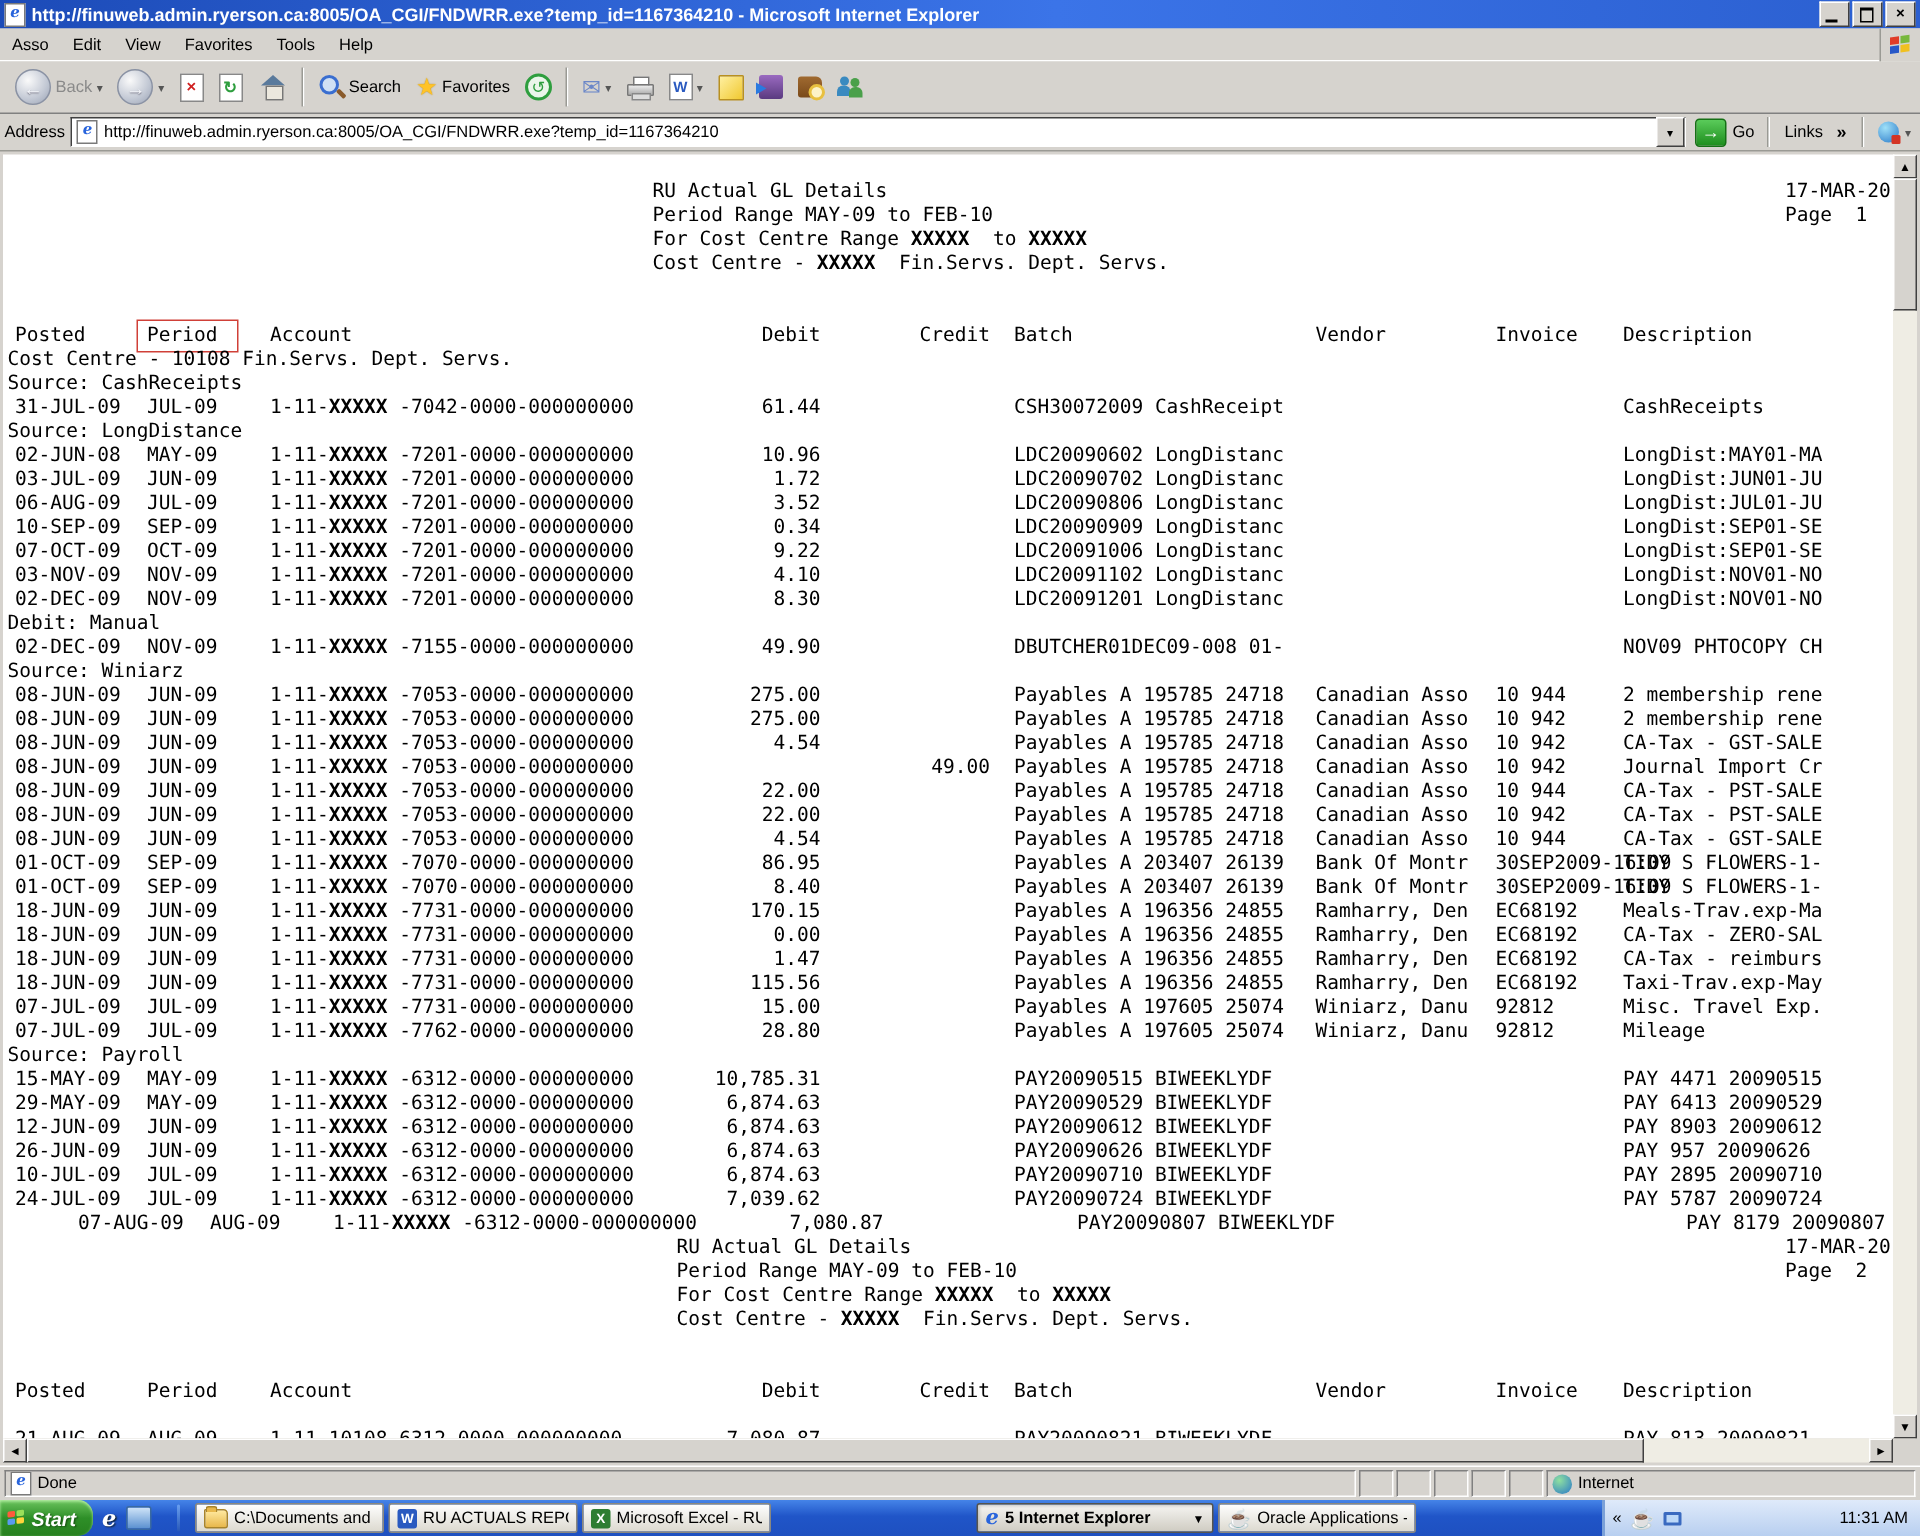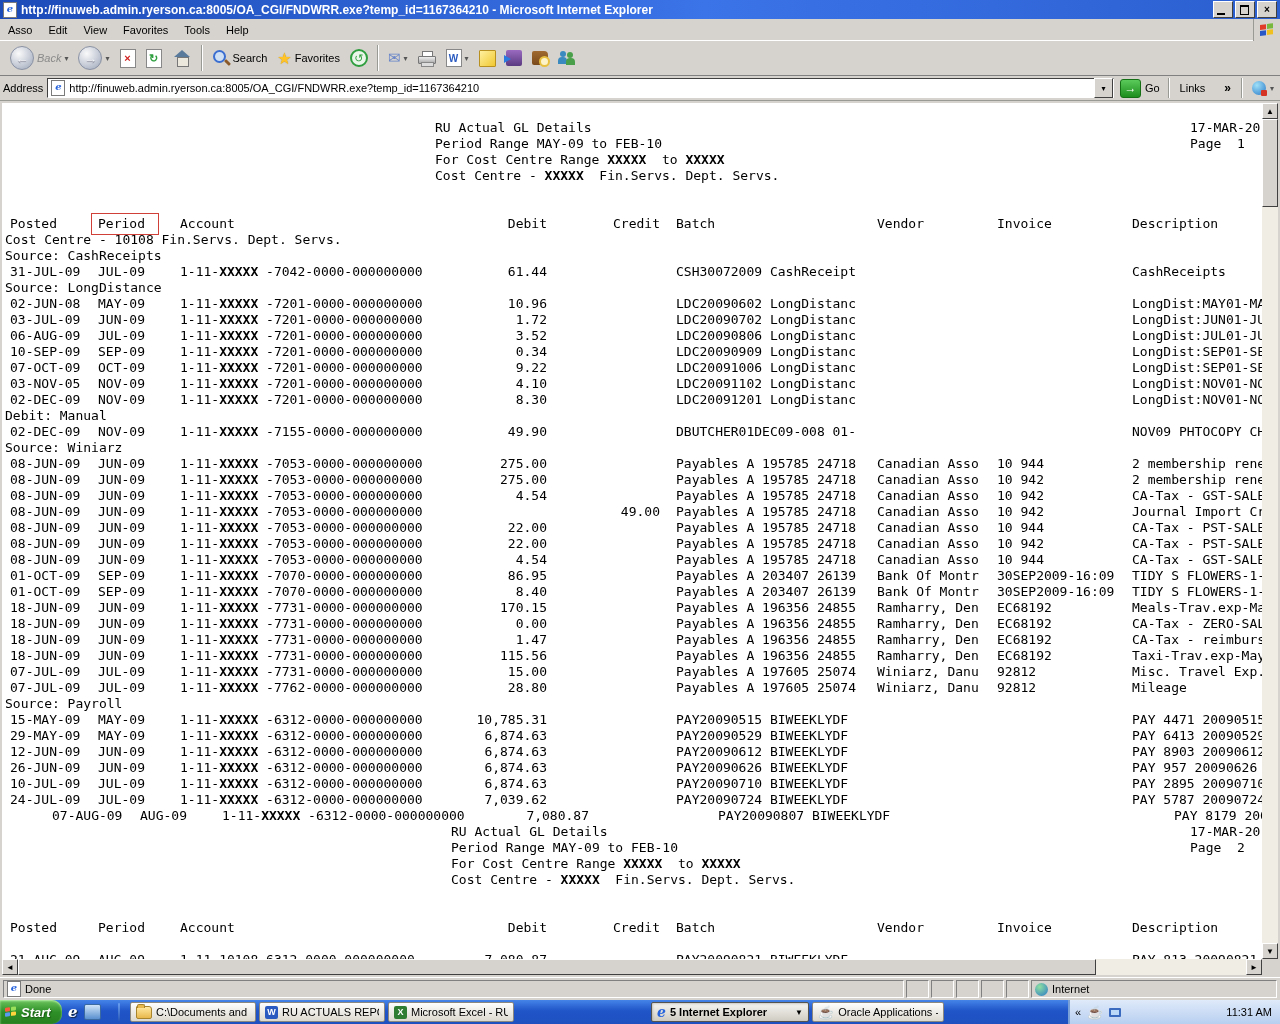--- a/index.html
+++ b/index.html
@@ -34,21 +34,21 @@
     border-bottom:1px solid #808080;display:flex;align-items:center;padding-left:5px;
     box-sizing:border-box;font-size:11px;}
   .tool{display:flex;align-items:center;gap:3px;padding:2px 5px;height:30px;}
   .tsep{width:1px;height:26px;background:#9a9a94;border-right:1px solid #fff;margin:0 4px;}
   .nav-circle{width:22px;height:22px;border-radius:50%;
     background:radial-gradient(circle at 35% 30%,#fafafa,#c2c8d4 60%,#99a2b4);
     border:1px solid #8a92a4;color:#f4f6fa;display:flex;align-items:center;justify-content:center;
     font-weight:bold;font-size:13px;text-shadow:0 1px 1px #667;}
   .caret{font-size:8px;color:#555;}
   .tlabel{color:#000;}
-  .dis{color:#8a8a8a;font-style:italic;}
+  .dis{color:#8a8a8a;}
   .page-ic{width:14px;height:17px;background:#fff;border:1px solid #888;display:flex;
     align-items:center;justify-content:center;font-weight:bold;font-size:11px;}
   .red{color:#d02020;} .green{color:#2e9e3e;}
   .home-ic{width:20px;height:17px;position:relative;}
   .roof{position:absolute;left:2px;top:0;width:0;height:0;border-left:8px solid transparent;
     border-right:8px solid transparent;border-bottom:7px solid #5a7a9c;}
   .hbody{position:absolute;left:5px;top:7px;width:10px;height:8px;background:#ece8de;border:1px solid #777;}
   .search-ic{width:18px;height:18px;position:relative;}
   .lens{position:absolute;left:1px;top:1px;width:9px;height:9px;border:2px solid #3a6ed0;border-radius:50%;background:#cfe0f4;}
   .handle{position:absolute;left:12px;top:12px;width:7px;height:3px;background:#8a5a2a;transform:rotate(45deg);border-radius:1px;}
@@ -92,21 +92,21 @@
   #content{position:absolute;left:2px;top:103px;width:1260px;height:856px;background:#fff;overflow:hidden;
     font-family:"DejaVu Sans Mono","Liberation Mono",monospace;font-size:13px;color:#000;}
   .rl{position:absolute;left:0;width:1260px;height:16px;white-space:pre;}
   .cell{position:absolute;top:0;white-space:pre;}
   .bx{font-weight:bold;}
   .c-left{left:3px;}
   .c-ph1{left:433px;} .c-ph2{left:449px;} .c-phr{left:1188px;}
   .c-posted{left:8px;} .c-period{left:96px;} .c-acct{left:178px;}
   .c-debit{left:424px;width:121px;text-align:right;}
   .c-credit{left:556px;width:102px;text-align:right;}
-  .c-batch{left:674px;} .c-vendor{left:875px;} .c-invoice{left:995px;} .c-desc{left:1130px;}
+  .c-batch{left:674px;} .c-vendor{left:875px;} .c-invoice{left:995px;} .c-desc{left:1080px;}
   .period-box{position:absolute;left:89px;top:-3px;width:66px;height:20px;border:1px solid #d04038;}
   
   .sb-btn{position:absolute;width:16px;height:16px;background:#D6D3CE;border:1px solid;
     border-color:#fff #404040 #404040 #fff;display:flex;align-items:center;justify-content:center;
     font-size:8px;color:#000;box-sizing:border-box;}
   #vscroll{position:absolute;left:1262px;top:103px;width:16px;height:856px;background:#EFEDE4;}
   #vthumb{position:absolute;left:1262px;top:119px;width:16px;height:88px;background:#D6D3CE;
     border:1px solid;border-color:#fff #404040 #404040 #fff;box-sizing:border-box;}
   #hscroll{position:absolute;left:2px;top:959px;width:1260px;height:16px;background:#EFEDE4;}
   #hthumb{position:absolute;left:18px;top:959px;width:1078px;height:16px;background:#D6D3CE;
@@ -272,21 +272,21 @@
   <div id="addr-input">
     <span class="ie-doc">e</span>
     <span id="addr-url">http://finuweb.admin.ryerson.ca:8005/OA_CGI/FNDWRR.exe?temp_id=1167364210</span>
     <span class="drop-btn">▾</span>
   </div>
   <div class="tool" style="padding:0 2px;gap:4px;">
     <span class="go-ic">→</span>
     <span>Go</span>
   </div>
   <div class="vsep"></div>
-  <div class="tool" style="padding:0 4px;gap:19px;">
+  <div class="tool" style="padding:0 4px;gap:9px;">
     <span>Links</span>
     <span class="chev">»</span>
   </div>
   <div class="vsep"></div>
   <div class="tool" style="padding:0 3px;gap:4px;">
     <span class="gx">
         <i></i>
       </span>
     <span class="caret">▾</span>
   </div>
@@ -301,21 +301,21 @@
       <div class="rl" style="top: 113px;"><span class="cell c-posted">Posted</span><span class="cell c-period">Period</span><span class="cell c-acct">Account</span><span class="cell c-debit">Debit</span><span class="cell c-credit">Credit</span><span class="cell c-batch">Batch</span><span class="cell c-vendor">Vendor</span><span class="cell c-invoice">Invoice</span><span class="cell c-desc">Description</span><div class="period-box"></div></div>
       <div class="rl" style="top: 129px;"><span class="cell c-left">Cost Centre - 10108 Fin.Servs. Dept. Servs.</span></div>
       <div class="rl" style="top: 145px;"><span class="cell c-left">Source: CashReceipts</span></div>
       <div class="rl" style="top: 161px;"><span class="cell c-posted">31-JUL-09</span><span class="cell c-period">JUL-09</span><span class="cell c-acct"><span>1-11-</span><span class="bx">XXXXX</span><span> -7042-0000-000000000</span></span><span class="cell c-debit">61.44</span><span class="cell c-batch">CSH30072009 CashReceipt</span><span class="cell c-desc">CashReceipts</span></div>
       <div class="rl" style="top: 177px;"><span class="cell c-left">Source: LongDistance</span></div>
       <div class="rl" style="top: 193px;"><span class="cell c-posted">02-JUN-08</span><span class="cell c-period">MAY-09</span><span class="cell c-acct"><span>1-11-</span><span class="bx">XXXXX</span><span> -7201-0000-000000000</span></span><span class="cell c-debit">10.96</span><span class="cell c-batch">LDC20090602 LongDistanc</span><span class="cell c-desc">LongDist:MAY01-MA</span></div>
       <div class="rl" style="top: 209px;"><span class="cell c-posted">03-JUL-09</span><span class="cell c-period">JUN-09</span><span class="cell c-acct"><span>1-11-</span><span class="bx">XXXXX</span><span> -7201-0000-000000000</span></span><span class="cell c-debit">1.72</span><span class="cell c-batch">LDC20090702 LongDistanc</span><span class="cell c-desc">LongDist:JUN01-JU</span></div>
       <div class="rl" style="top: 225px;"><span class="cell c-posted">06-AUG-09</span><span class="cell c-period">JUL-09</span><span class="cell c-acct"><span>1-11-</span><span class="bx">XXXXX</span><span> -7201-0000-000000000</span></span><span class="cell c-debit">3.52</span><span class="cell c-batch">LDC20090806 LongDistanc</span><span class="cell c-desc">LongDist:JUL01-JU</span></div>
       <div class="rl" style="top: 241px;"><span class="cell c-posted">10-SEP-09</span><span class="cell c-period">SEP-09</span><span class="cell c-acct"><span>1-11-</span><span class="bx">XXXXX</span><span> -7201-0000-000000000</span></span><span class="cell c-debit">0.34</span><span class="cell c-batch">LDC20090909 LongDistanc</span><span class="cell c-desc">LongDist:SEP01-SE</span></div>
       <div class="rl" style="top: 257px;"><span class="cell c-posted">07-OCT-09</span><span class="cell c-period">OCT-09</span><span class="cell c-acct"><span>1-11-</span><span class="bx">XXXXX</span><span> -7201-0000-000000000</span></span><span class="cell c-debit">9.22</span><span class="cell c-batch">LDC20091006 LongDistanc</span><span class="cell c-desc">LongDist:SEP01-SE</span></div>
-      <div class="rl" style="top: 273px;"><span class="cell c-posted">03-NOV-05</span><span class="cell c-period">NOV-09</span><span class="cell c-acct"><span>1-11-</span><span class="bx">XXXXX</span><span> -7201-0000-000000000</span></span><span class="cell c-debit">4.10</span><span class="cell c-batch">LDC20091102 LongDistanc</span><span class="cell c-desc">LongDist:NOV01-NO</span></div>
+      <div class="rl" style="top: 273px;"><span class="cell c-posted">03-NOV-09</span><span class="cell c-period">NOV-09</span><span class="cell c-acct"><span>1-11-</span><span class="bx">XXXXX</span><span> -7201-0000-000000000</span></span><span class="cell c-debit">4.10</span><span class="cell c-batch">LDC20091102 LongDistanc</span><span class="cell c-desc">LongDist:NOV01-NO</span></div>
       <div class="rl" style="top: 289px;"><span class="cell c-posted">02-DEC-09</span><span class="cell c-period">NOV-09</span><span class="cell c-acct"><span>1-11-</span><span class="bx">XXXXX</span><span> -7201-0000-000000000</span></span><span class="cell c-debit">8.30</span><span class="cell c-batch">LDC20091201 LongDistanc</span><span class="cell c-desc">LongDist:NOV01-NO</span></div>
       <div class="rl" style="top: 305px;"><span class="cell c-left">Debit: Manual</span></div>
       <div class="rl" style="top: 321px;"><span class="cell c-posted">02-DEC-09</span><span class="cell c-period">NOV-09</span><span class="cell c-acct"><span>1-11-</span><span class="bx">XXXXX</span><span> -7155-0000-000000000</span></span><span class="cell c-debit">49.90</span><span class="cell c-batch">DBUTCHER01DEC09-008 01-</span><span class="cell c-desc">NOV09 PHTOCOPY CH</span></div>
       <div class="rl" style="top: 337px;"><span class="cell c-left">Source: Winiarz</span></div>
       <div class="rl" style="top: 353px;"><span class="cell c-posted">08-JUN-09</span><span class="cell c-period">JUN-09</span><span class="cell c-acct"><span>1-11-</span><span class="bx">XXXXX</span><span> -7053-0000-000000000</span></span><span class="cell c-debit">275.00</span><span class="cell c-batch">Payables A 195785 24718</span><span class="cell c-vendor">Canadian Asso</span><span class="cell c-invoice">10 944</span><span class="cell c-desc">2 membership rene</span></div>
       <div class="rl" style="top: 369px;"><span class="cell c-posted">08-JUN-09</span><span class="cell c-period">JUN-09</span><span class="cell c-acct"><span>1-11-</span><span class="bx">XXXXX</span><span> -7053-0000-000000000</span></span><span class="cell c-debit">275.00</span><span class="cell c-batch">Payables A 195785 24718</span><span class="cell c-vendor">Canadian Asso</span><span class="cell c-invoice">10 942</span><span class="cell c-desc">2 membership rene</span></div>
       <div class="rl" style="top: 385px;"><span class="cell c-posted">08-JUN-09</span><span class="cell c-period">JUN-09</span><span class="cell c-acct"><span>1-11-</span><span class="bx">XXXXX</span><span> -7053-0000-000000000</span></span><span class="cell c-debit">4.54</span><span class="cell c-batch">Payables A 195785 24718</span><span class="cell c-vendor">Canadian Asso</span><span class="cell c-invoice">10 942</span><span class="cell c-desc">CA-Tax - GST-SALE</span></div>
       <div class="rl" style="top: 401px;"><span class="cell c-posted">08-JUN-09</span><span class="cell c-period">JUN-09</span><span class="cell c-acct"><span>1-11-</span><span class="bx">XXXXX</span><span> -7053-0000-000000000</span></span><span class="cell c-credit">49.00</span><span class="cell c-batch">Payables A 195785 24718</span><span class="cell c-vendor">Canadian Asso</span><span class="cell c-invoice">10 942</span><span class="cell c-desc">Journal Import Cr</span></div>
       <div class="rl" style="top: 417px;"><span class="cell c-posted">08-JUN-09</span><span class="cell c-period">JUN-09</span><span class="cell c-acct"><span>1-11-</span><span class="bx">XXXXX</span><span> -7053-0000-000000000</span></span><span class="cell c-debit">22.00</span><span class="cell c-batch">Payables A 195785 24718</span><span class="cell c-vendor">Canadian Asso</span><span class="cell c-invoice">10 944</span><span class="cell c-desc">CA-Tax - PST-SALE</span></div>
       <div class="rl" style="top: 433px;"><span class="cell c-posted">08-JUN-09</span><span class="cell c-period">JUN-09</span><span class="cell c-acct"><span>1-11-</span><span class="bx">XXXXX</span><span> -7053-0000-000000000</span></span><span class="cell c-debit">22.00</span><span class="cell c-batch">Payables A 195785 24718</span><span class="cell c-vendor">Canadian Asso</span><span class="cell c-invoice">10 942</span><span class="cell c-desc">CA-Tax - PST-SALE</span></div>

